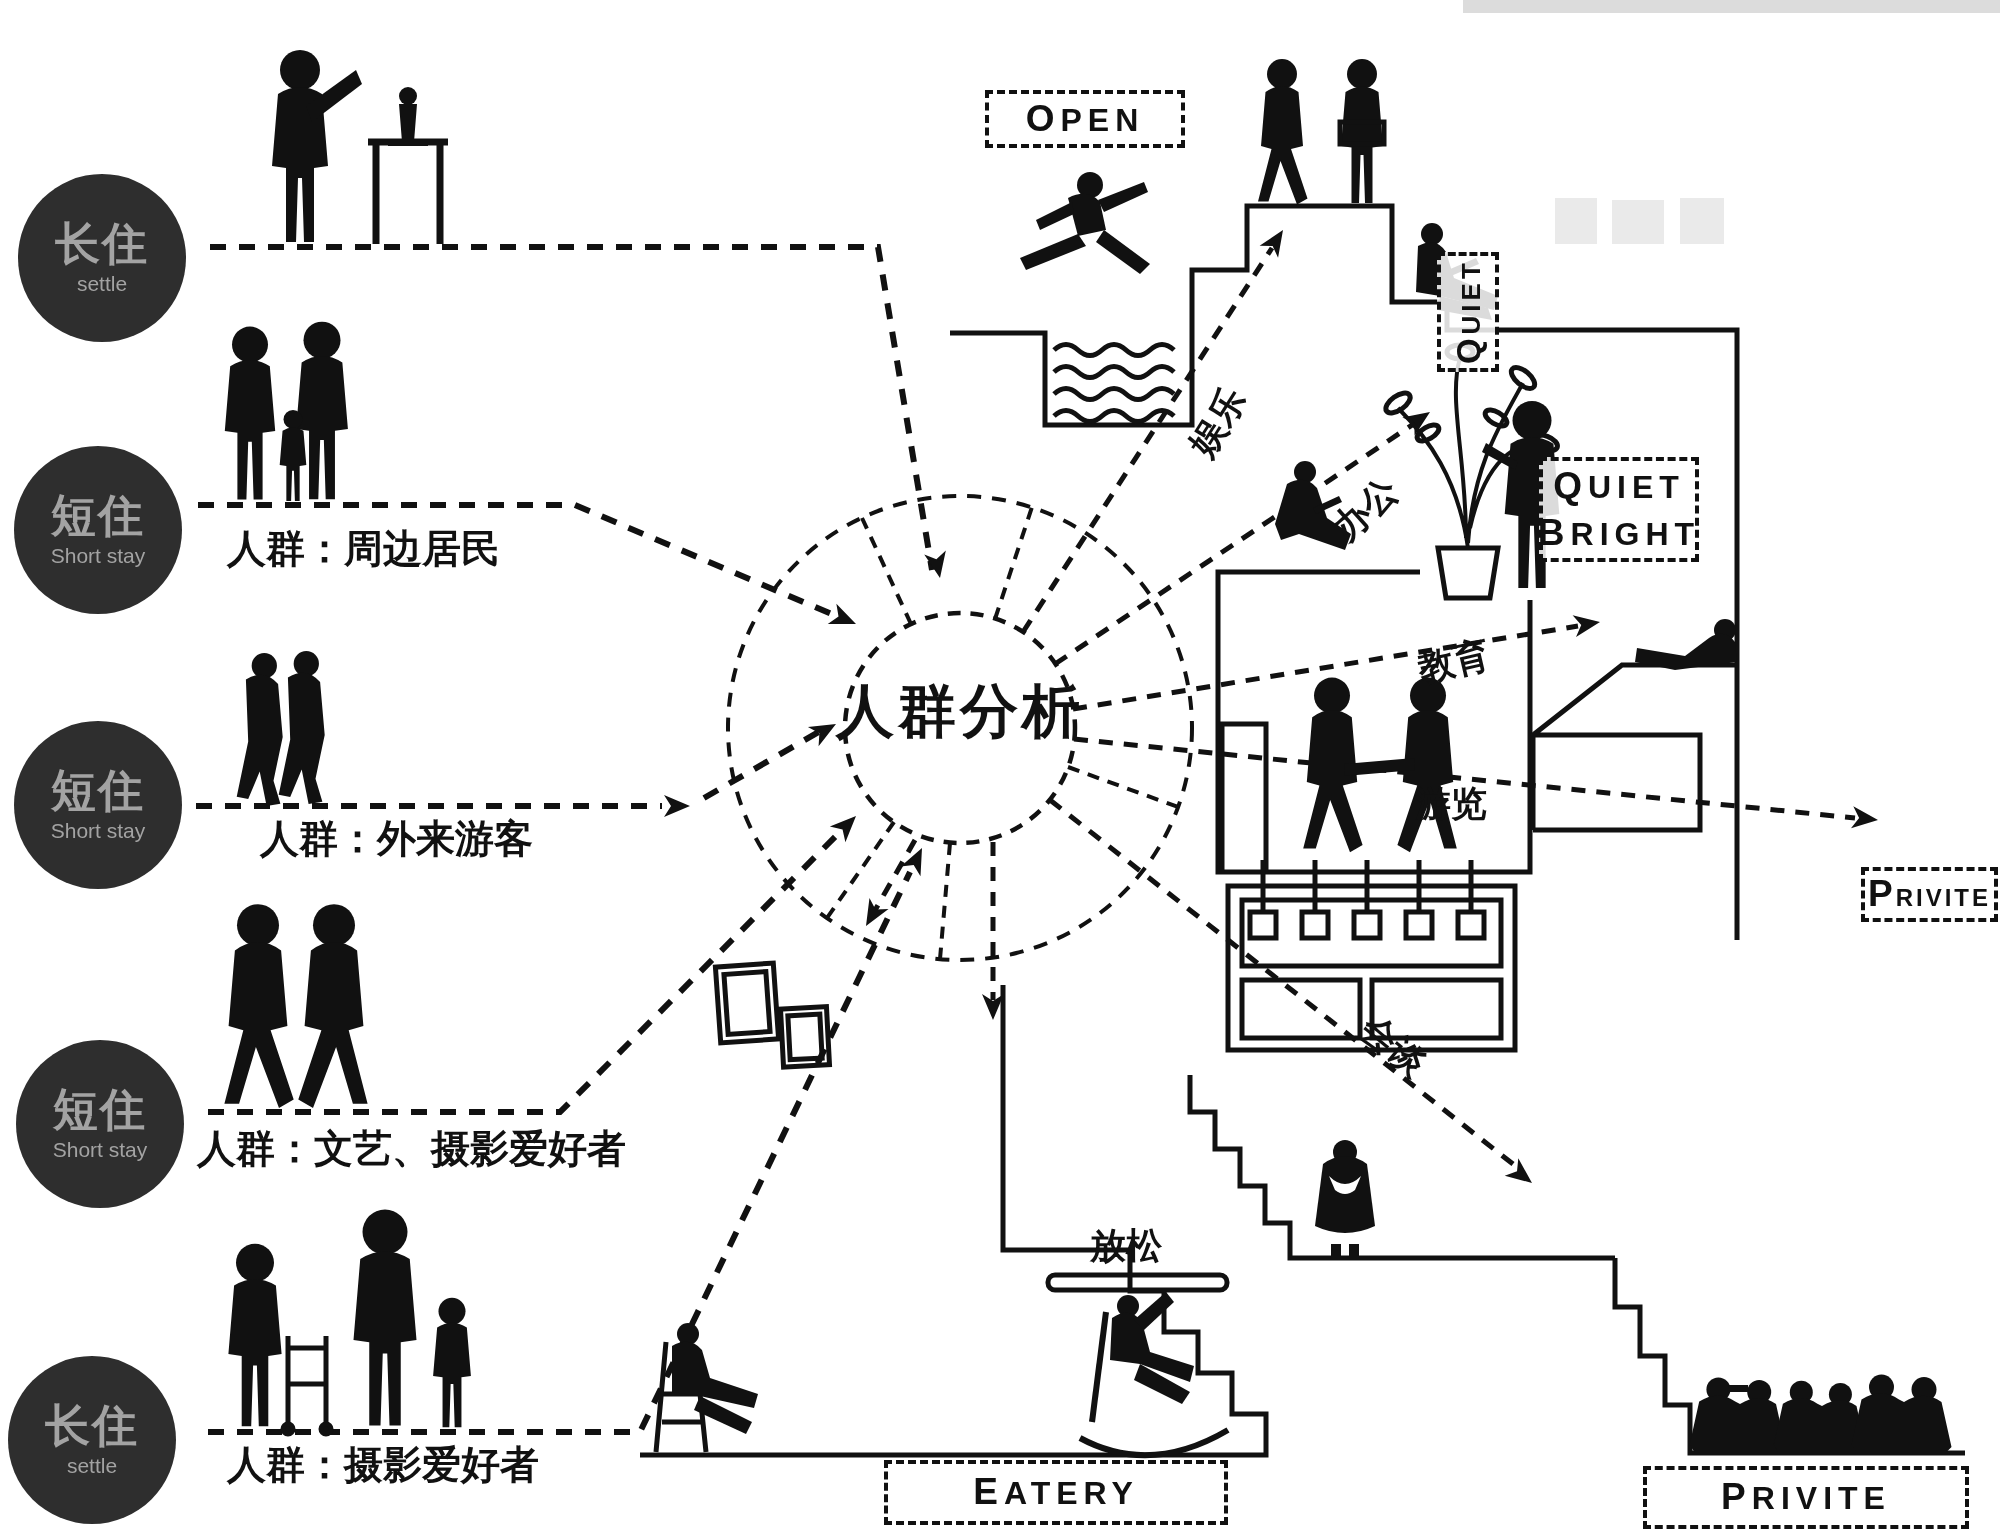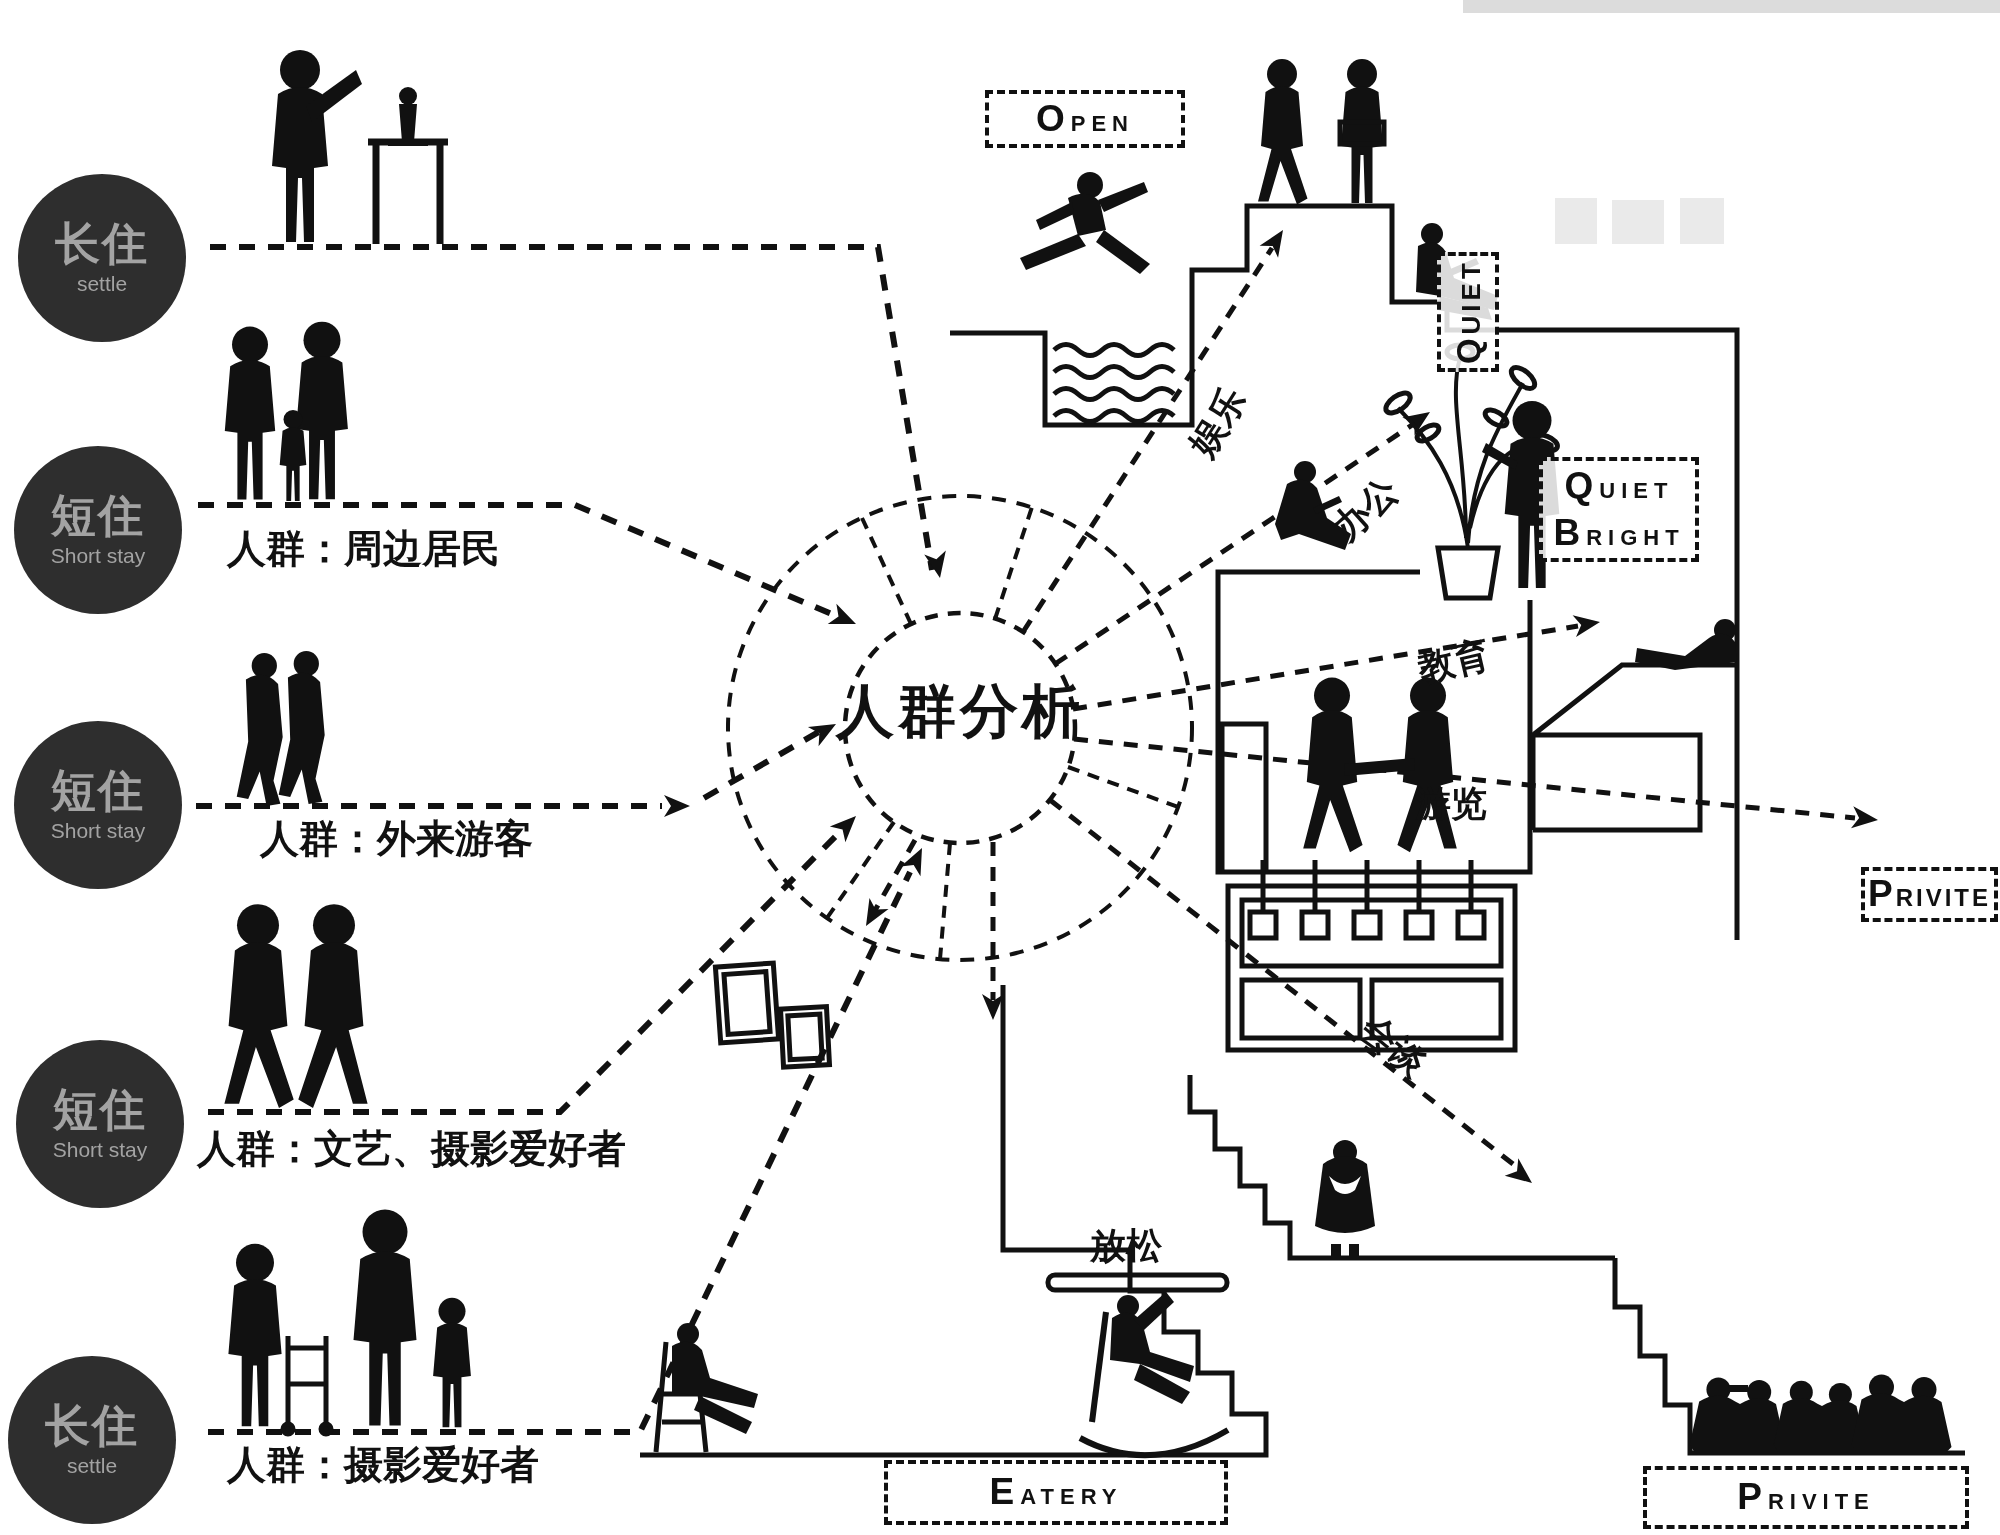--- a/index.html
+++ b/index.html
@@ -15,21 +15,21 @@
   .plabel{position:absolute;font-size:39px;font-weight:bold;white-space:nowrap;z-index:3;}
   
   .ctitle{position:absolute;left:785px;top:660px;width:350px;text-align:center;
           font-size:58px;font-weight:bold;letter-spacing:4px;z-index:3;margin-top:13px;}
   .csub{position:absolute;left:785px;top:728px;width:350px;text-align:center;font-size:37px;z-index:3;}
   
   .rlabel{position:absolute;font-size:36px;font-weight:bold;white-space:nowrap;z-index:3;}
   
   .zone{position:absolute;border:4px dashed #111;display:flex;align-items:center;justify-content:center;
         background:rgba(255,255,255,.85);z-index:4;}
-  .zone .zt{display:block;font-weight:bold;font-size:22px;letter-spacing:6px;text-align:center;line-height:1.25;}
+  .zone .zt{display:block;font-weight:bold;font-size:32px;letter-spacing:6px;text-align:center;line-height:1.25;}
   .zone .zt::first-letter{font-size:37px;}
   .zone-v .zt{transform:rotate(-90deg);letter-spacing:4px;font-size:26px;}
   .zone-v .zt::first-letter{font-size:33px;}
   .ghost{position:absolute;background:#dcdcdc;z-index:0;}
 </style>
 </head>
 <body>
 
 <div class="stage">
 

